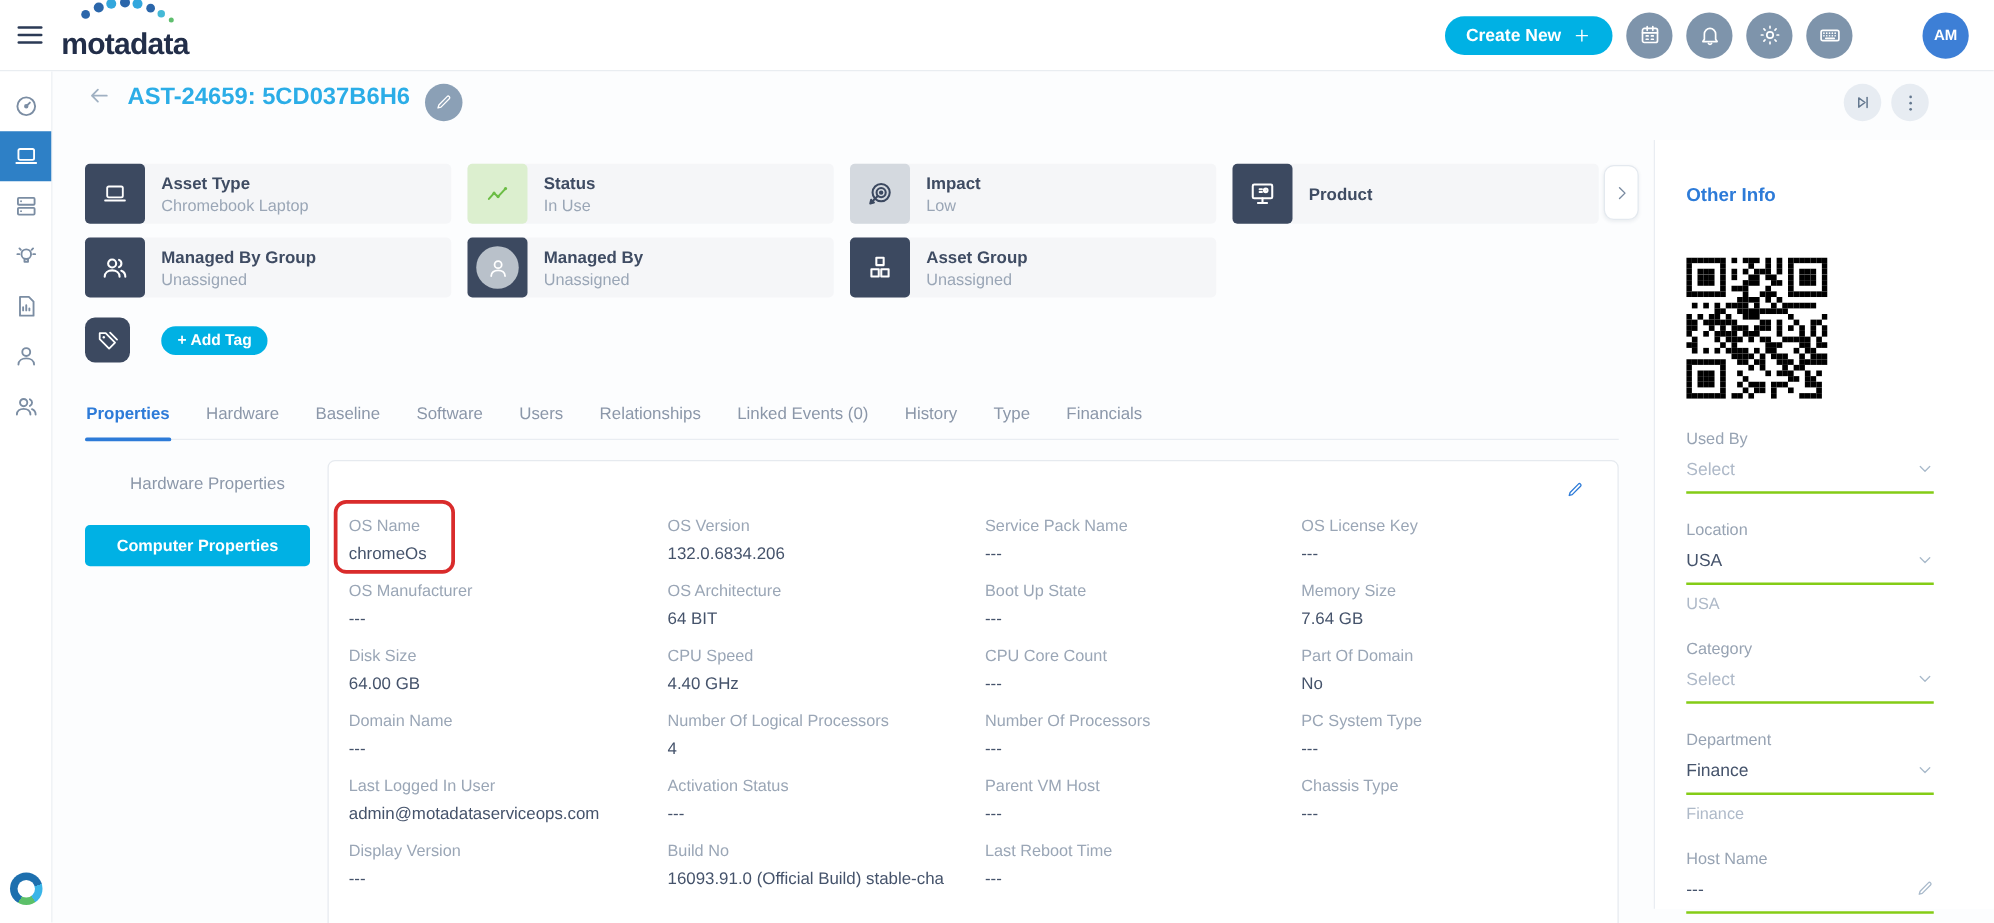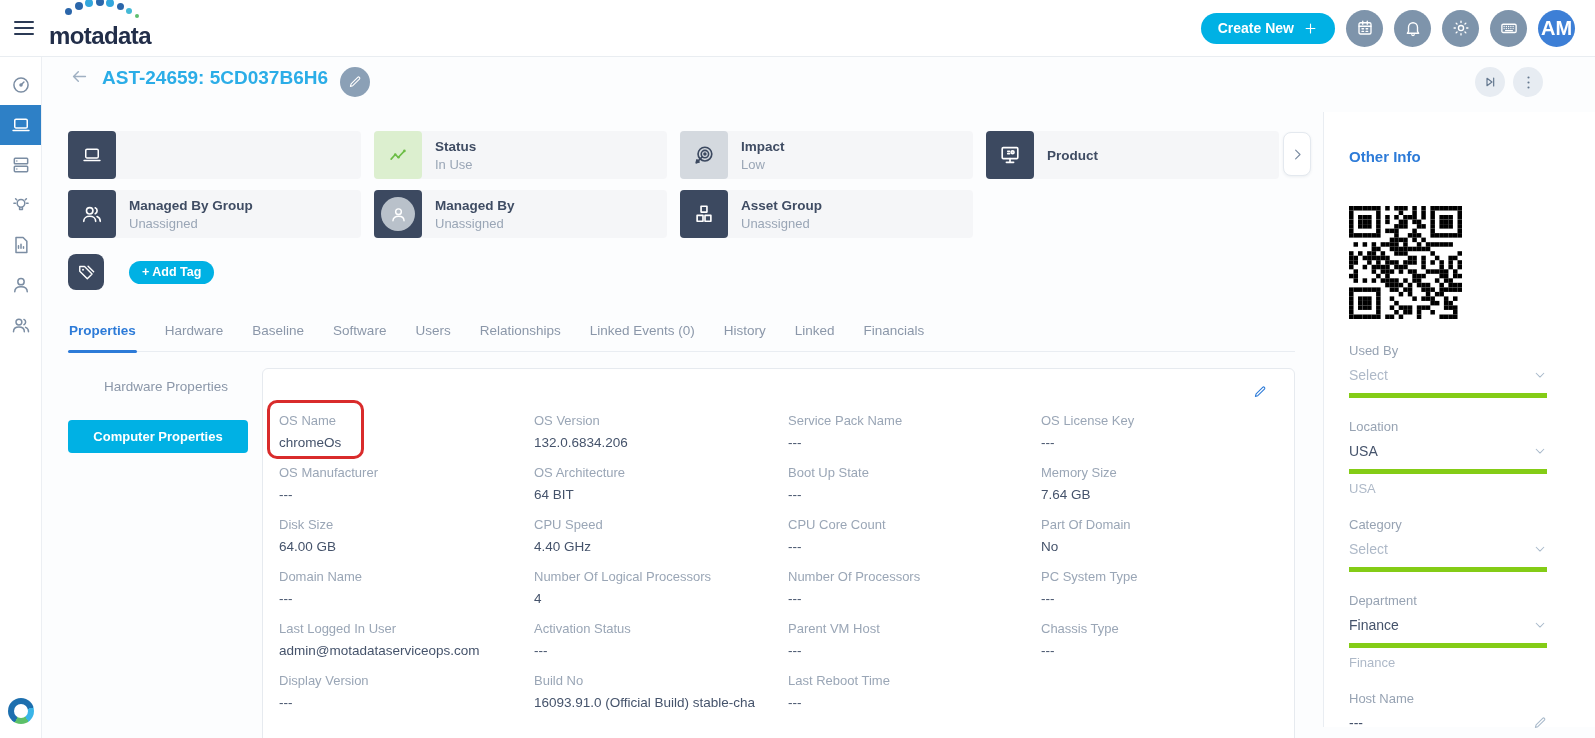--- a/index.html
+++ b/index.html
@@ -15,21 +15,21 @@
   .logo-text { font-size:24px; font-weight:700; color:#222e49; letter-spacing:-0.6px; line-height:1; }
   .logo-dots { position:absolute; top:-4px; left:16px; display:flex; align-items:flex-end; gap:2.5px; }
   .logo-dots i { display:block; border-radius:50%; }
   .header-right { margin-left:auto; display:flex; align-items:center; gap:11px; padding-right:20px; }
   .create-new { height:31px; padding:0 17px; border:none; border-radius:16px; cursor:pointer;
     background:var(--accent-cyan,#00b1e4); color:#fff; font-size:14px; font-weight:700;
     display:flex; align-items:center; gap:9px; font-family:inherit; }
   .hicon { width:37px; height:37px; border-radius:50%; background:var(--icon-circle-gray,#7e94ab);
     color:#fff; display:flex; align-items:center; justify-content:center; cursor:pointer; }
   .avatar { width:37px; height:37px; border-radius:50%; background:var(--avatar-blue,#3d7fd6);
-    color:#fff; font-size:20px; font-weight:700; display:flex; align-items:center; justify-content:center; cursor:pointer; }
+    color:#fff; font-size:12px; font-weight:700; display:flex; align-items:center; justify-content:center; cursor:pointer;margin-left:45px; }
 
   
   .sidebar { position:absolute; top:57px; left:0; width:42px; bottom:0; background:#fff;
     border-right:1px solid #eceff3; z-index:5; }
   .side-item { width:41px; height:40px; display:flex; align-items:center; justify-content:center;
     color:#7b8da3; cursor:pointer; }
   .side-item:first-child { margin-top:8px; }
   .side-item.active { background:var(--sidebar-active,#2e80c6); color:#fff; }
   .ring-logo { position:absolute; bottom:14px; left:8px; width:26px; height:26px; border-radius:50%;
     background:conic-gradient(from 210deg,#1d6fae 0 62%,#3ab5e8 62% 82%,#5cc069 82% 100%); }
@@ -95,21 +95,21 @@
 
   
   .right-panel { position:absolute; left:1323px; top:112px; width:272px; bottom:11px; background:#fff;
     border-left:1px solid #e9edf2; padding:0 0 0 25px; }
   .oi-heading { margin-top:36px; font-size:15px; font-weight:700; color:var(--accent-blue,#2d7bd8); }
   .qr { margin-top:41px; width:113px; height:113px; }
   .oi-fields { width:198px; margin-top:24px; }
   .oi-field { margin-top:21px; }
   .oi-field:first-child { margin-top:0; }
   .oi-label { font-size:13px; color:#97a3b3; }
-  .oi-control { margin-top:9px; padding-bottom:10px; border-bottom:5px solid #84cc16;
+  .oi-control { margin-top:9px; padding-bottom:10px; border-bottom:2px solid #84cc16;
     display:flex; justify-content:space-between; align-items:center; cursor:pointer; }
   .oi-value { font-size:14px; color:var(--value-dark,#45536b); }
   .oi-value.placeholder { color:#aeb9c8; }
   .oi-icon { color:#a9bacb; display:flex; }
   .oi-helper { margin-top:7px; font-size:13px; color:#aeb9c8; }
 
   svg { display:block; }
 </style>
 </head>
 <body>
@@ -268,20 +268,24 @@
   </div>
 
   <div class="cards" id="cards">
       <div class="card">
         <div class="iq iq-dark">
           <svg width="20" height="20" viewBox="0 0 24 24" fill="none" stroke="currentColor" stroke-width="1.8" stroke-linecap="round" stroke-linejoin="round">
             <rect x="4.5" y="5" width="15" height="10.5" rx="1.5"></rect>
             <path d="M2.5 18.5h19"></path>
           </svg>
         </div>
+   <div class="card-text">
+          <span class="card-label">Asset Type</span>
+          <span class="card-value">Chromebook Laptop</span>
+        </div>
       </div>
       <div class="card">
         <div class="iq iq-green">
           <svg width="22" height="22" viewBox="0 0 24 24" fill="none" stroke="currentColor" stroke-width="1.8" stroke-linecap="round" stroke-linejoin="round">
             <path d="M4.5 16.5l4.5-5 3.5 3 6.5-7"></path>
             <circle cx="9" cy="11.5" r="1.4" fill="currentColor" stroke="none"></circle>
             <circle cx="12.5" cy="14.5" r="1.4" fill="currentColor" stroke="none"></circle>
             <circle cx="19" cy="7.5" r="1.4" fill="currentColor" stroke="none"></circle>
           </svg>
         </div>
@@ -376,21 +380,21 @@
 
   <div class="tabs" id="tabs">
       <div class="tab active">Properties</div>
       <div class="tab">Hardware</div>
       <div class="tab">Baseline</div>
       <div class="tab">Software</div>
       <div class="tab">Users</div>
       <div class="tab">Relationships</div>
       <div class="tab">Linked Events (0)</div>
       <div class="tab">History</div>
-      <div class="tab">Linked</div>
+      <div class="tab">Type</div>
       <div class="tab">Financials</div>
     </div>
 
   <div class="subnav" id="subnav">
       <div class="subnav-link">Hardware Properties</div>
       <button class="subnav-btn">Computer Properties</button>
     </div>
 
   <section class="panel">
     <span class="panel-edit">

